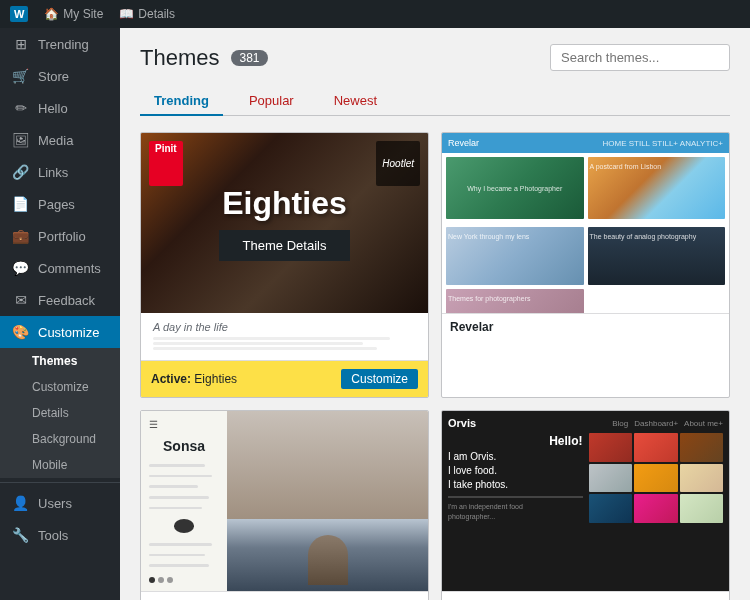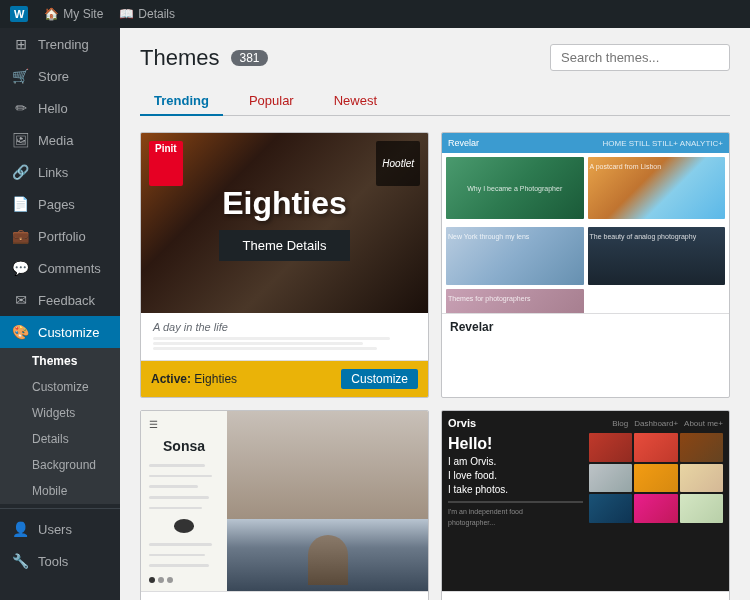--- a/index.html
+++ b/index.html
@@ -40,21 +40,21 @@
     .theme-card { background: #fff; border: 1px solid #c3c4c7; border-radius: 2px; overflow: hidden; position: relative; cursor: pointer; }
 
     
     .theme-preview { height: 180px; position: relative; overflow: hidden; }
     .eighties-preview { background: linear-gradient(135deg, #8B4513 0%, #2c1810 30%, #4a3728 60%, #1a0f0a 100%); display: flex; align-items: center; justify-content: center; flex-direction: column; gap: 8px; }
     .eighties-badge-top { position: absolute; top: 8px; display: flex; justify-content: space-between; width: 100%; padding: 0 8px; }
     .badge-pinterest { background: #e60023; color: #fff; font-size: 10px; font-weight: bold; padding: 2px 6px; border-radius: 2px; }
     .badge-hootlet { background: rgba(0,0,0,0.6); color: #fff; font-size: 10px; padding: 17px 6px; border-radius: 2px; font-style: italic; }
     .eighties-title { color: #fff; font-size: 32px; font-weight: 700; text-shadow: 2px 2px 4px rgba(0,0,0,0.5); }
     .theme-details-btn { background: #1d2327; color: #fff; padding: 8px 24px; font-size: 13px; cursor: pointer; border: none; }
-    .theme-footer { display: flex; align-items: center; justify-content: space-between; padding: 8px 10px; background: #eab308; border-top: 1px solid #dcdcde; }
+    .theme-footer { display: flex; align-items: center; justify-content: space-between; padding: 8px 10px; background: #fde047; border-top: 1px solid #dcdcde; }
     .active-label { font-size: 12px; color: #1d2327; }
     .active-label strong { color: #1d2327; }
     .customize-btn { background: #0073aa; color: #fff; padding: 3px 10px; font-size: 12px; cursor: pointer; border: none; border-radius: 2px; }
     .theme-caption { padding: 8px 12px; font-size: 11px; color: #646970; font-style: italic; }
 
     
     .revelar-preview { background: #fff; padding: 0; }
     .revelar-bar { background: #3b9bd0; height: 20px; display: flex; align-items: center; padding: 0 6px; gap: 8px; }
     .revelar-bar-text { color: #fff; font-size: 9px; }
     .revelar-grid { display: grid; grid-template-columns: 1fr 1fr; gap: 4px; padding: 4px; }
@@ -77,21 +77,21 @@
     .sonsa-circle { width: 20px; height: 20px; border-radius: 50%; background: #333; margin: 4px auto; }
     .sonsa-right { flex: 1; overflow: hidden; position: relative; }
     .sonsa-skate-img { background: linear-gradient(135deg, #e0d5c8 0%, #c8bdb0 30%, #a09088 60%, #888070 100%); height: 100%; width: 100%; }
 
     
     .orvis-preview { background: #1a1a1a; padding: 6px; }
     .orvis-header { display: flex; justify-content: space-between; align-items: center; margin-bottom: 4px; }
     .orvis-logo { color: #fff; font-size: 11px; font-weight: bold; }
     .orvis-nav { color: #888; font-size: 8px; display: flex; gap: 6px; }
     .orvis-hero-text { color: #fff; font-size: 10px; line-height: 1.4; margin-bottom: 4px; }
-    .orvis-hero-text strong { display: block; font-size: 16px; }
+    .orvis-hero-text strong { display: block; font-size: 12px; text-align: right; }
     .orvis-food-grid { display: grid; grid-template-columns: repeat(3, 1fr); gap: 2px; height: 90px; }
     .food-item { border-radius: 1px; }
     .food-red { background: linear-gradient(135deg, #c0392b 0%, #922b21 100%); }
     .food-strawberry { background: linear-gradient(135deg, #e74c3c 0%, #c0392b 100%); }
     .food-utensils { background: linear-gradient(135deg, #bdc3c7 0%, #95a5a6 100%); }
     .food-bottle { background: linear-gradient(135deg, #f39c12 0%, #d68910 100%); }
     .food-pasta { background: linear-gradient(135deg, #e8d5a3 0%, #d4b896 100%); }
     .food-pink { background: linear-gradient(135deg, #e91e8c 0%, #c2185b 100%); }
 
     .img-text { font-size: 7px; color: rgba(255,255,255,0.8); padding: 2px; }
@@ -156,23 +156,20 @@
       <span class="icon">🎨</span>
       <span>Customize</span>
     </div>
 
     <div class="sidebar-sub">
       <div class="sidebar-sub-item active-sub">
         <span>Themes</span>
       </div>
       <div class="sidebar-sub-item">
         <span>Customize</span>
-      </div>
-      <div class="sidebar-sub-item">
-        <span>Widgets</span>
       </div>
       <div class="sidebar-sub-item">
         <span>Details</span>
       </div>
       <div class="sidebar-sub-item">
         <span>Background</span>
       </div>
       <div class="sidebar-sub-item">
         <span>Mobile</span>
       </div>

